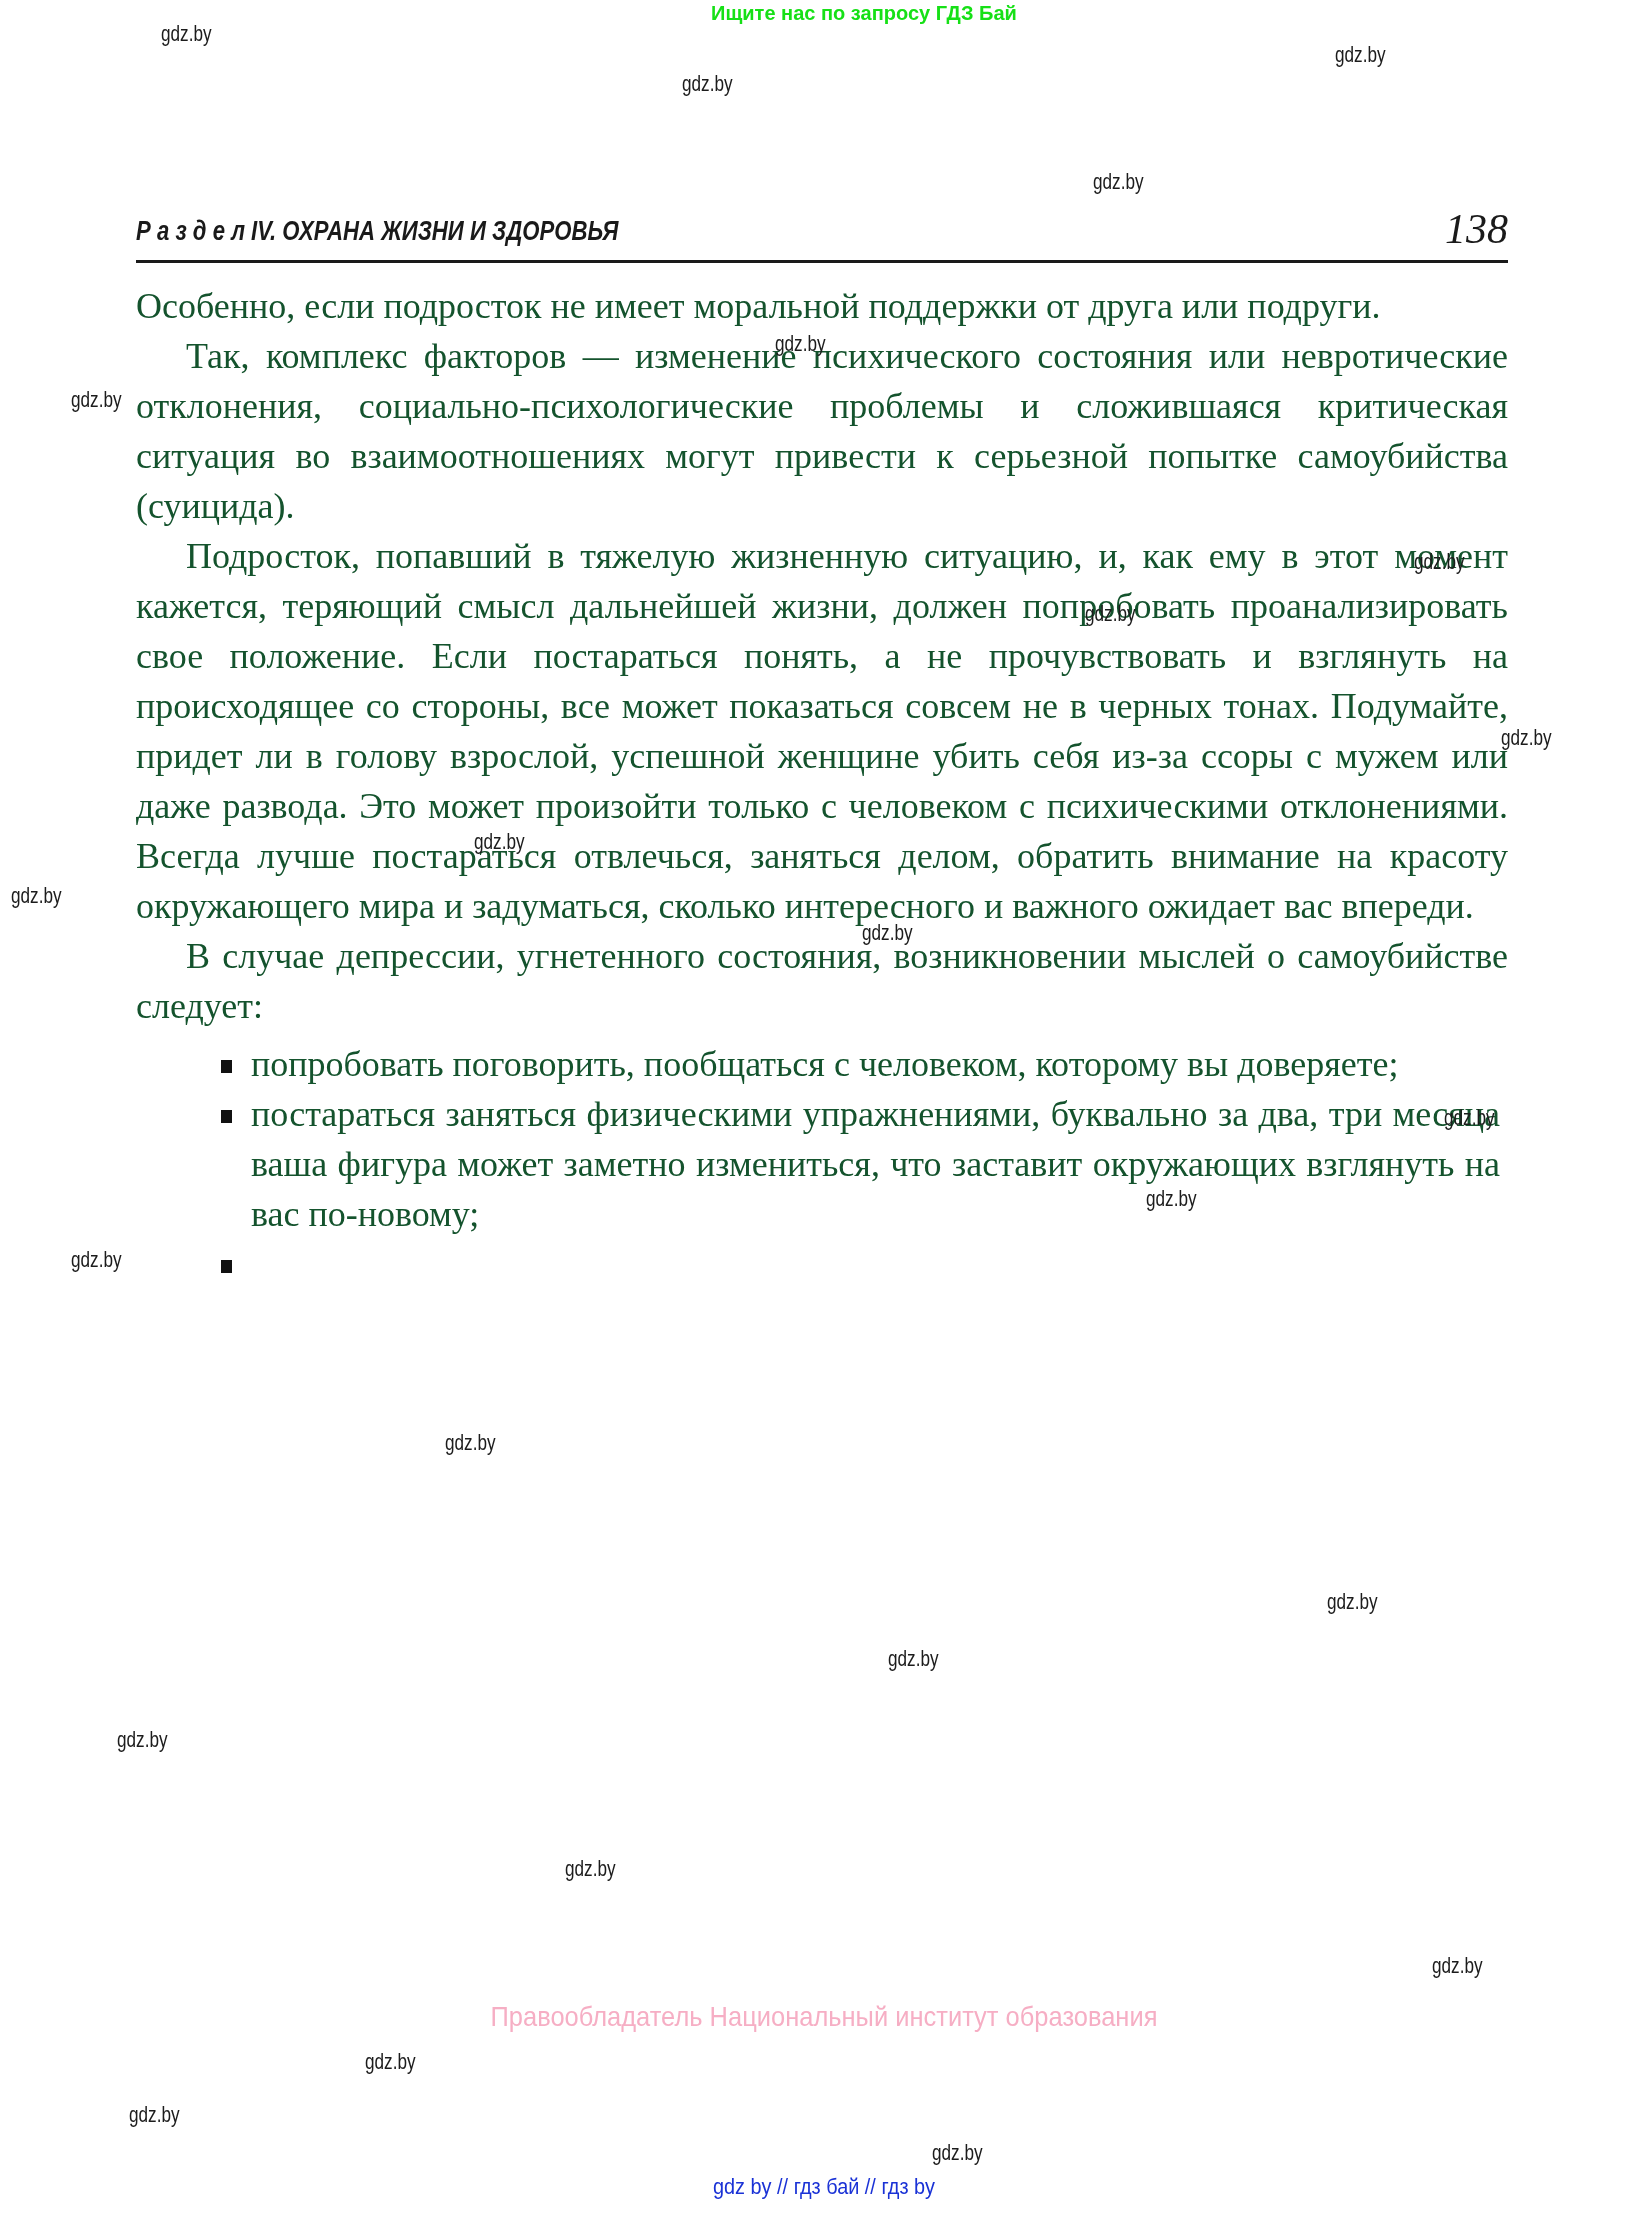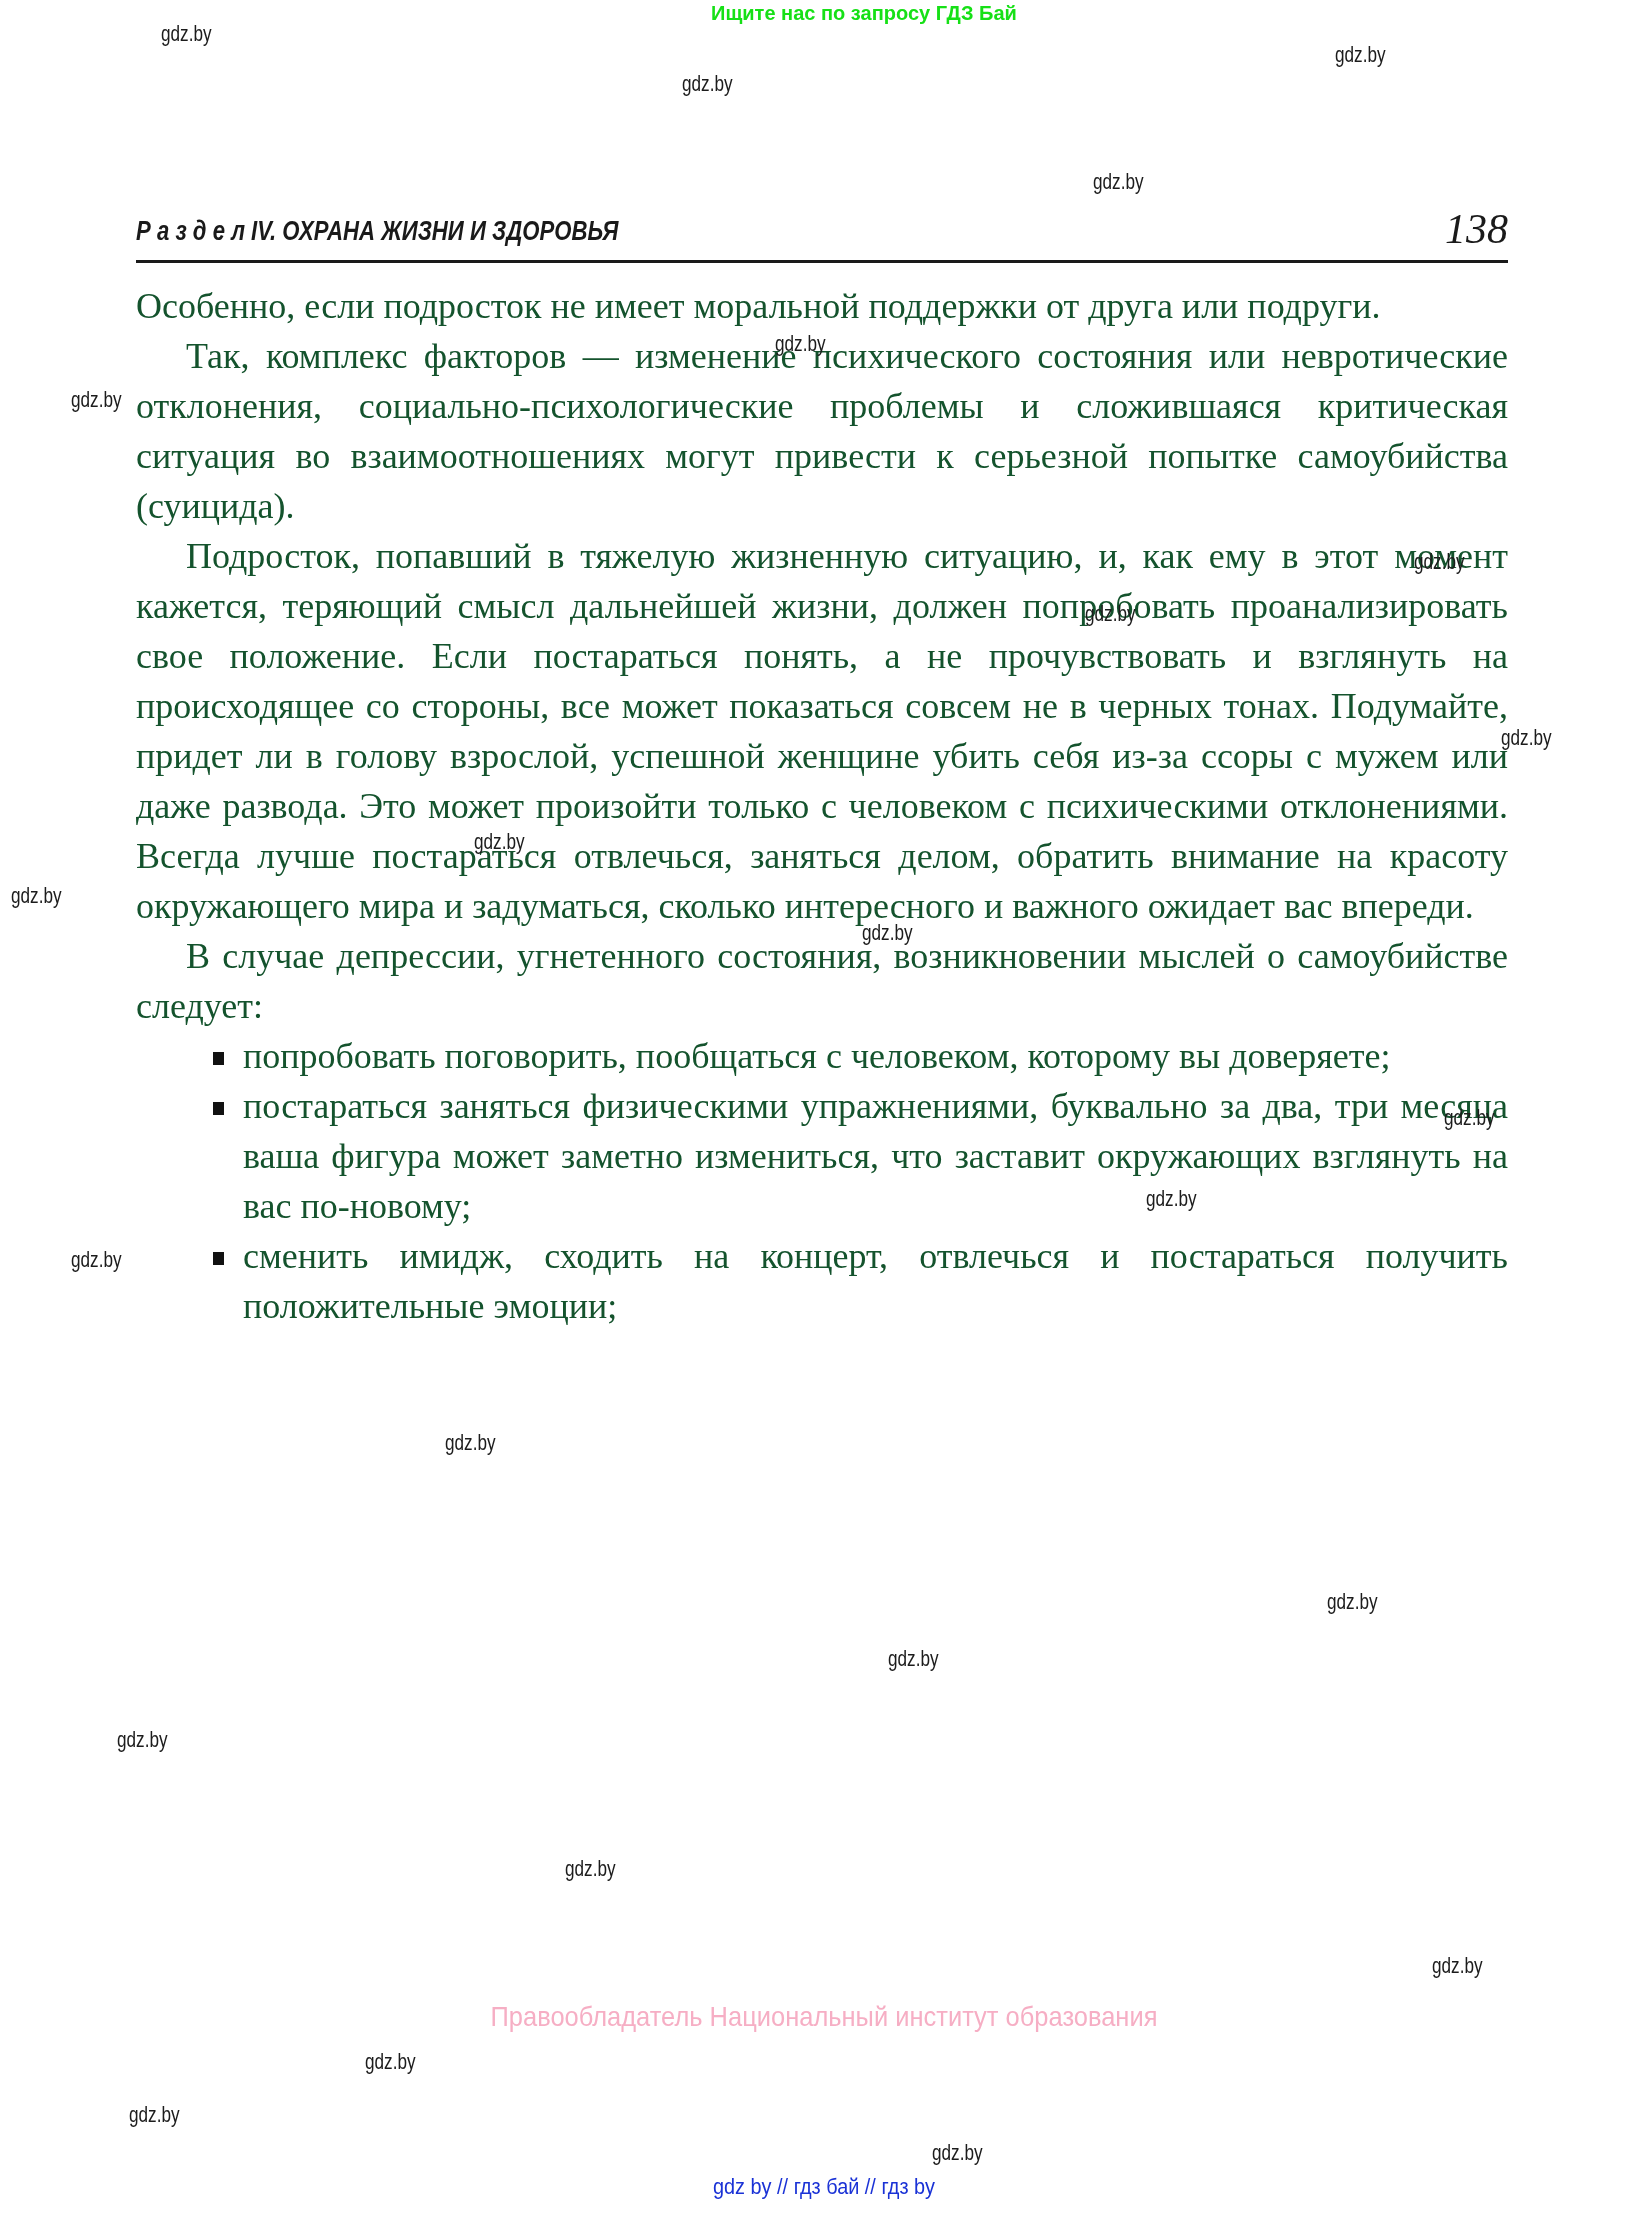--- a/index.html
+++ b/index.html
@@ -89,21 +89,21 @@
     margin: 0;
     text-indent: 50px;
     text-align: justify;
   }
   .body-block p.noindent {
     text-indent: 0;
   }
 
   
   ul.bullets {
-    margin: 0;
+    margin: 8px;
     padding: 0;
     list-style: none;
   }
   ul.bullets li {
     position: relative;
     padding-left: 107px;
     text-align: justify;
     margin: 0;
   }
   ul.bullets li .sq {
@@ -186,21 +186,20 @@
       <li>
         <span class="sq"></span>
         <span>попробовать поговорить, пообщаться с человеком, которому вы доверяете;</span>
       </li>
       <li>
         <span class="sq"></span>
         <span>постараться заняться физическими упражнениями, буквально за два, три месяца ваша фигура может заметно измениться, что заставит окружающих взглянуть на вас по-новому;</span>
       </li>
       <li>
         <span class="sq"></span>
-        <span>сменить имидж, сходить на концерт, отвлечься и постараться получить положительные эмоции;</span>
       </li>
     </ul>
 
   </div>
 
   <div class="rights">Правообладатель Национальный институт образования</div>
 
   <div class="footer-blue">gdz by  //  гдз бай  //  гдз by</div>
 
   <div id="watermark-layer">

